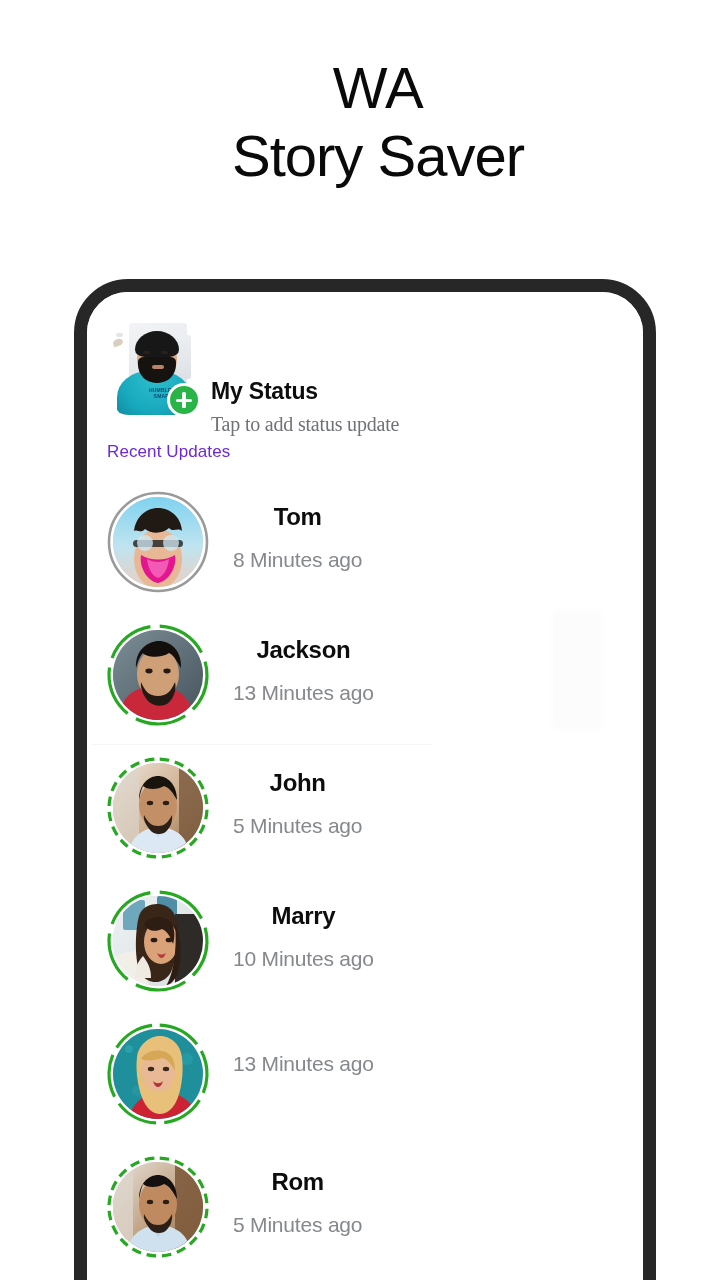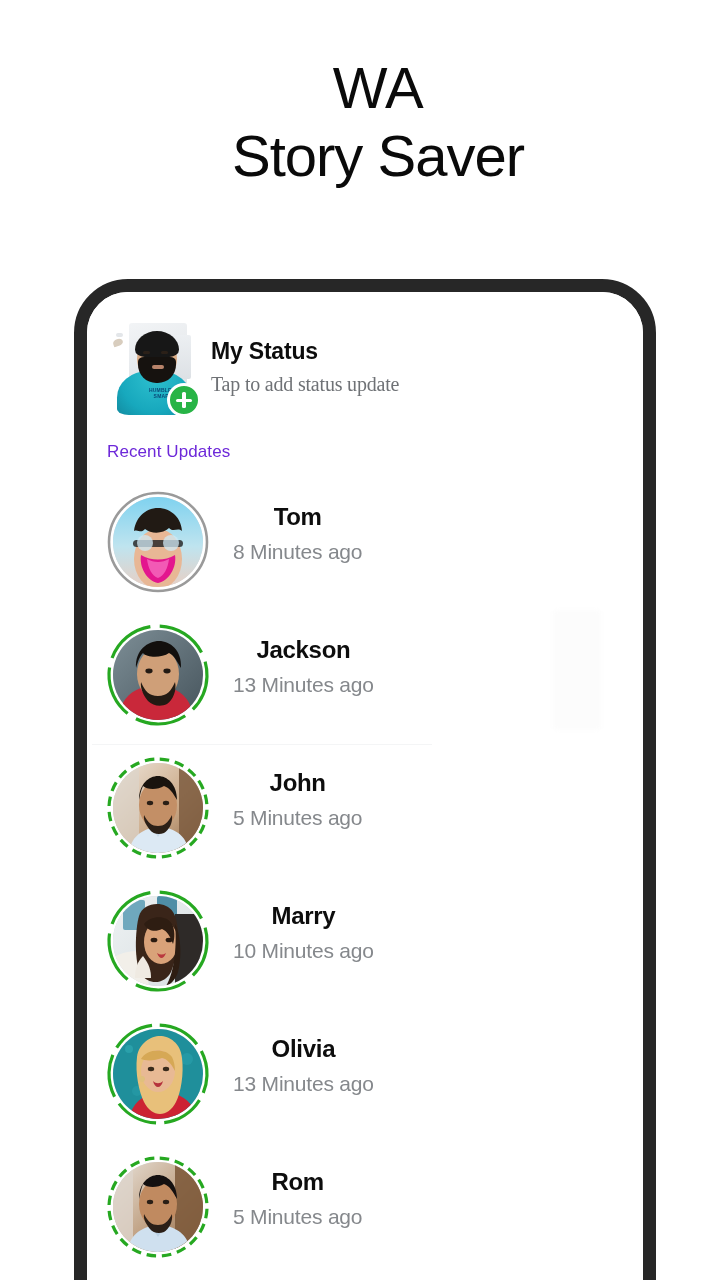--- a/index.html
+++ b/index.html
@@ -224,20 +224,21 @@
     position: absolute;
     left: 124px;
     top: 16px;
   }
   .ms-title {
     font-size: 23px;
     font-weight: 700;
     color: #0d0d0d;
     line-height: 28px;
     letter-spacing: -0.2px;
+    margin-top: 40px;
   }
   .ms-sub {
     margin-top: 7px;
     font-size: 20px;
     font-weight: 400;
     color: #6f7276;
     line-height: 24px;
     letter-spacing: -0.2px;
     font-family: Liberation Serif, serif;
   }
@@ -307,21 +308,21 @@
   }
   .row-name {
     font-size: 24px;
     font-weight: 700;
     color: #0d0d0d;
     line-height: 28px;
     letter-spacing: -0.3px;
     text-align: center;
   }
   .row-time {
-    margin-top: 8px;
+    margin-top: 16px;
     font-size: 21px;
     font-weight: 400;
     color: #85888c;
     line-height: 25px;
     letter-spacing: -0.2px;
   }
 </style>
 </head>
 <body>
 
@@ -519,21 +520,20 @@
       <ellipse cx="45" cy="42" rx="17" ry="21" fill="#e8b994"></ellipse>
       <path d="M28 30c5-10 24-12 31-2 2 4 3 9 3 14-4-8-8-12-13-13-7 3-17 3-21 1z" fill="#d6a855"></path>
       <ellipse cx="38" cy="40" rx="3.2" ry="2.2" fill="#3a2a1c"></ellipse>
       <ellipse cx="53" cy="40" rx="3.2" ry="2.2" fill="#3a2a1c"></ellipse>
       <path d="M40 52c3 3 7 3 10 0-1 4-3 6-5 6s-4-2-5-6z" fill="#b5323c"></path>
       <circle cx="29" cy="50" r="3" fill="#e0c07d"></circle>
                 </svg>
               </div>
     </div>
     <div class="row-text">
-      <div class="row-name">Olivia</div>
       <div class="row-time">13 Minutes ago</div>
     </div>
           </div>
           <div class="status-row">
 
     <div class="avatar-wrap">
       <div class="ring">
                 <svg viewBox="0 0 106 106" xmlns="http://www.w3.org/2000/svg">
     <circle cx="53" cy="53" r="49" fill="none" stroke="#26a821" stroke-width="3.2" stroke-linecap="butt" stroke-dasharray="9.54 5.85" transform="rotate(-88 53 53)"></circle>
                 </svg>

